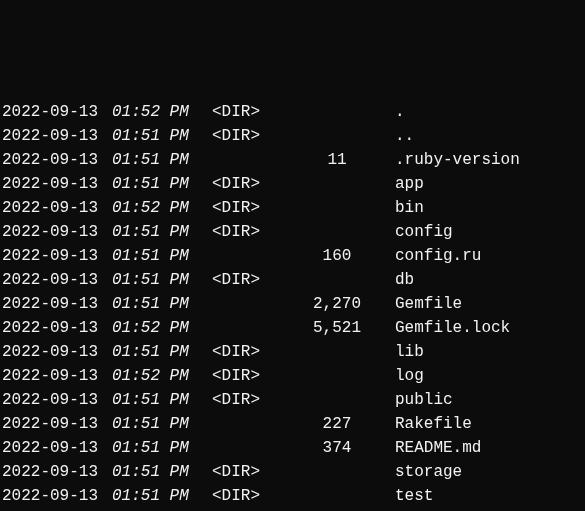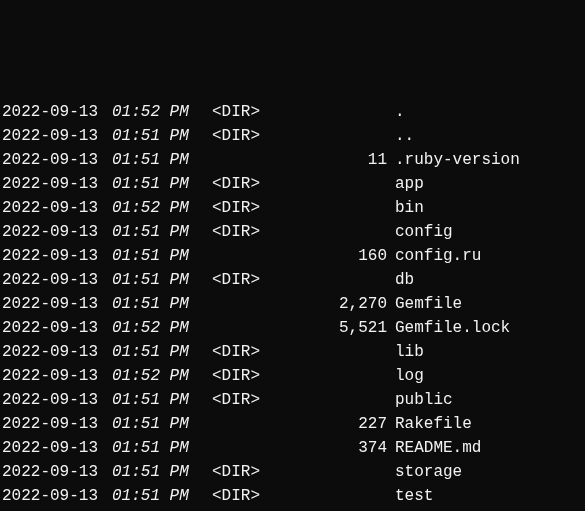--- a/index.html
+++ b/index.html
@@ -9,21 +9,21 @@
       font-size: 16px;
       margin: 0;
       padding: 4px 2px;
       line-height: 1.5;
       white-space: pre;
     }
     .line { display: block; }
     .date { display: inline-block; width: 110px; }
     .time { display: inline-block; width: 100px; font-style: italic; }
     .dir  { display: inline-block; width: 75px; }
-    .size { display: inline-block; width: 100px; text-align: right; }
+    .size { display: inline-block; width: 100px; text-align: center; }
     .name { display: inline-block; padding-left: 8px; }
   </style>
 </head>
 <body>
 
 
 
 <div id="listing"><span class="line"><span class="date">2022-09-13</span><span class="time">01:52 PM</span><span class="dir">&lt;DIR&gt;</span><span class="size"></span><span class="name">.</span></span><span class="line"><span class="date">2022-09-13</span><span class="time">01:51 PM</span><span class="dir">&lt;DIR&gt;</span><span class="size"></span><span class="name">..</span></span><span class="line"><span class="date">2022-09-13</span><span class="time">01:51 PM</span><span class="dir"></span><span class="size">11</span><span class="name">.ruby-version</span></span><span class="line"><span class="date">2022-09-13</span><span class="time">01:51 PM</span><span class="dir">&lt;DIR&gt;</span><span class="size"></span><span class="name">app</span></span><span class="line"><span class="date">2022-09-13</span><span class="time">01:52 PM</span><span class="dir">&lt;DIR&gt;</span><span class="size"></span><span class="name">bin</span></span><span class="line"><span class="date">2022-09-13</span><span class="time">01:51 PM</span><span class="dir">&lt;DIR&gt;</span><span class="size"></span><span class="name">config</span></span><span class="line"><span class="date">2022-09-13</span><span class="time">01:51 PM</span><span class="dir"></span><span class="size">160</span><span class="name">config.ru</span></span><span class="line"><span class="date">2022-09-13</span><span class="time">01:51 PM</span><span class="dir">&lt;DIR&gt;</span><span class="size"></span><span class="name">db</span></span><span class="line"><span class="date">2022-09-13</span><span class="time">01:51 PM</span><span class="dir"></span><span class="size">2,270</span><span class="name">Gemfile</span></span><span class="line"><span class="date">2022-09-13</span><span class="time">01:52 PM</span><span class="dir"></span><span class="size">5,521</span><span class="name">Gemfile.lock</span></span><span class="line"><span class="date">2022-09-13</span><span class="time">01:51 PM</span><span class="dir">&lt;DIR&gt;</span><span class="size"></span><span class="name">lib</span></span><span class="line"><span class="date">2022-09-13</span><span class="time">01:52 PM</span><span class="dir">&lt;DIR&gt;</span><span class="size"></span><span class="name">log</span></span><span class="line"><span class="date">2022-09-13</span><span class="time">01:51 PM</span><span class="dir">&lt;DIR&gt;</span><span class="size"></span><span class="name">public</span></span><span class="line"><span class="date">2022-09-13</span><span class="time">01:51 PM</span><span class="dir"></span><span class="size">227</span><span class="name">Rakefile</span></span><span class="line"><span class="date">2022-09-13</span><span class="time">01:51 PM</span><span class="dir"></span><span class="size">374</span><span class="name">README.md</span></span><span class="line"><span class="date">2022-09-13</span><span class="time">01:51 PM</span><span class="dir">&lt;DIR&gt;</span><span class="size"></span><span class="name">storage</span></span><span class="line"><span class="date">2022-09-13</span><span class="time">01:51 PM</span><span class="dir">&lt;DIR&gt;</span><span class="size"></span><span class="name">test</span></span><span class="line"><span class="date">2022-09-13</span><span class="time">01:51 PM</span><span class="dir">&lt;DIR&gt;</span><span class="size"></span><span class="name">tmp</span></span></div>
 
 

